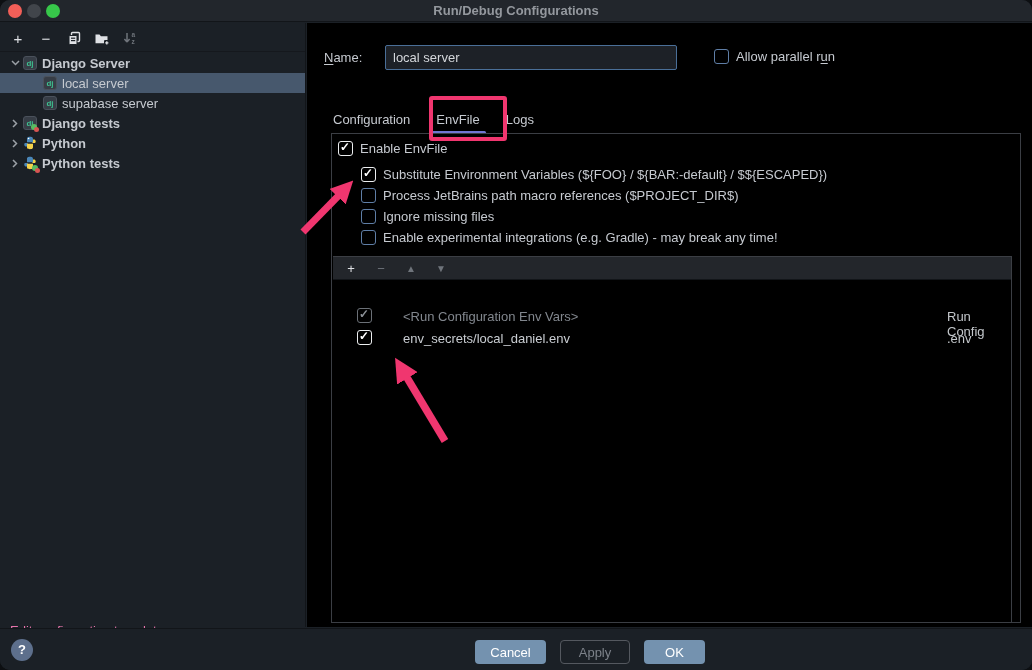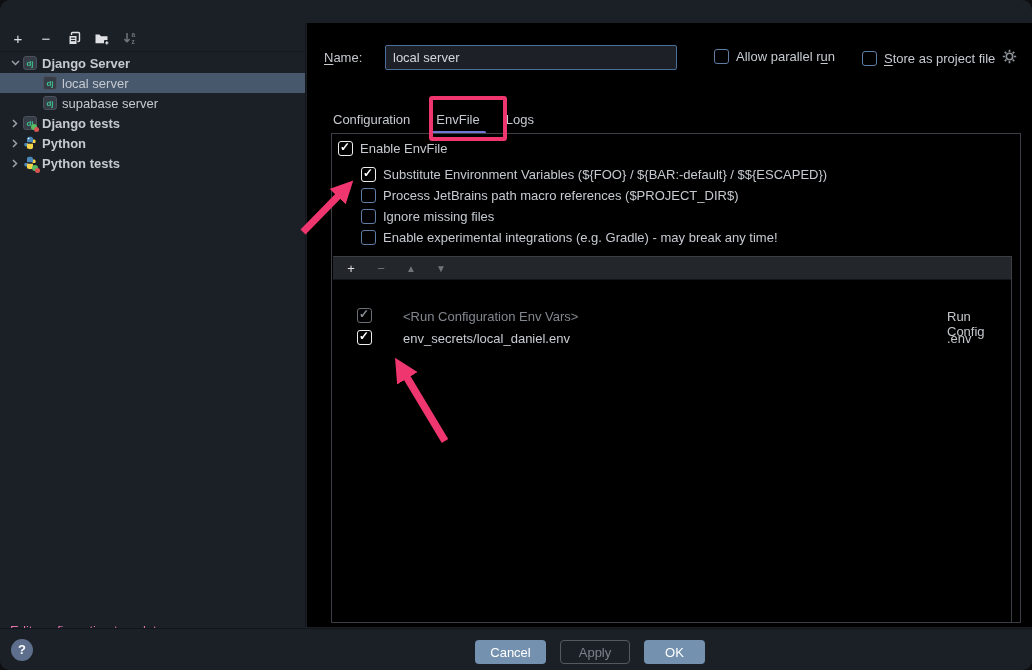--- a/index.html
+++ b/index.html
@@ -82,20 +82,26 @@
 
   
   .annot-rect{position:absolute;left:429px;top:96px;width:78px;height:45px;border:4px solid #f0366f;border-radius:3px;pointer-events:none;z-index:50;}
   .annot-svg{position:absolute;left:0;top:0;pointer-events:none;z-index:50;}
 </style>
 </head>
 <body>
 
 <div id="app">
 
+  <div class="titlebar">
+    <div class="tl red"></div>
+    <div class="tl gray"></div>
+    <div class="tl green"></div>
+    <div class="wtitle">Run/Debug Configurations</div>
+  </div>
 
   <div class="sidebar">
     <div class="side-toolbar">
       <span class="tbtn">+</span>
       <span class="tbtn">−</span>
       <span class="tbtn">
         <svg width="15" height="15" viewBox="0 0 15 15">
             <rect x="4.5" y="1.5" width="8" height="9" rx="1" fill="none" stroke="#dfe1e5" stroke-width="1.4"></rect>
             <rect x="2" y="4.5" width="8" height="9" rx="1" fill="#dfe1e5" stroke="#1b2026" stroke-width="1"></rect>
             <rect x="4" y="6.6" width="4.2" height="1.2" fill="#1b2026"></rect>
@@ -189,32 +195,20 @@
     <div class="link">Edit configuration templates...</div>
   </div>
 
   <div class="main">
     <div class="row-name">
       <span class="lbl name-lbl"><span class="u">N</span><span>ame:</span></span>
       <input class="name-input" value="local server" style="">
       <span class="cbrow" style="left:407px;top:4px;">
         <span class="cb"></span>
         <span class="lbl"><span>Allow parallel r</span><span class="u">u</span><span>n</span></span>
-      </span>
-      <span class="cbrow" style="left:555px;top:4px;">
-        <span class="cb"></span>
-        <span class="lbl"><span class="u">S</span><span>tore as project file</span></span>
-        <span class="gear">
-          <svg width="15" height="15" viewBox="0 0 15 15">
-              <circle cx="7.5" cy="7.5" r="3.2" fill="none" stroke="#8d9298" stroke-width="1.6"></circle>
-              <g stroke="#8d9298" stroke-width="1.7">
-                <path d="M7.5 .8 v2.2 M7.5 12 v2.2 M.8 7.5 h2.2 M12 7.5 h2.2 M2.8 2.8 l1.5 1.5 M10.7 10.7 l1.5 1.5 M12.2 2.8 l-1.5 1.5 M4.3 10.7 l-1.5 1.5"></path>
-              </g>
-            </svg>
-        </span>
       </span>
     </div>
 
     <div class="tabs">
       <span class="tab">Configuration</span>
       <span class="tab active">EnvFile</span>
       <span class="tab">Logs</span>
     </div>
 
     <div class="panel">

